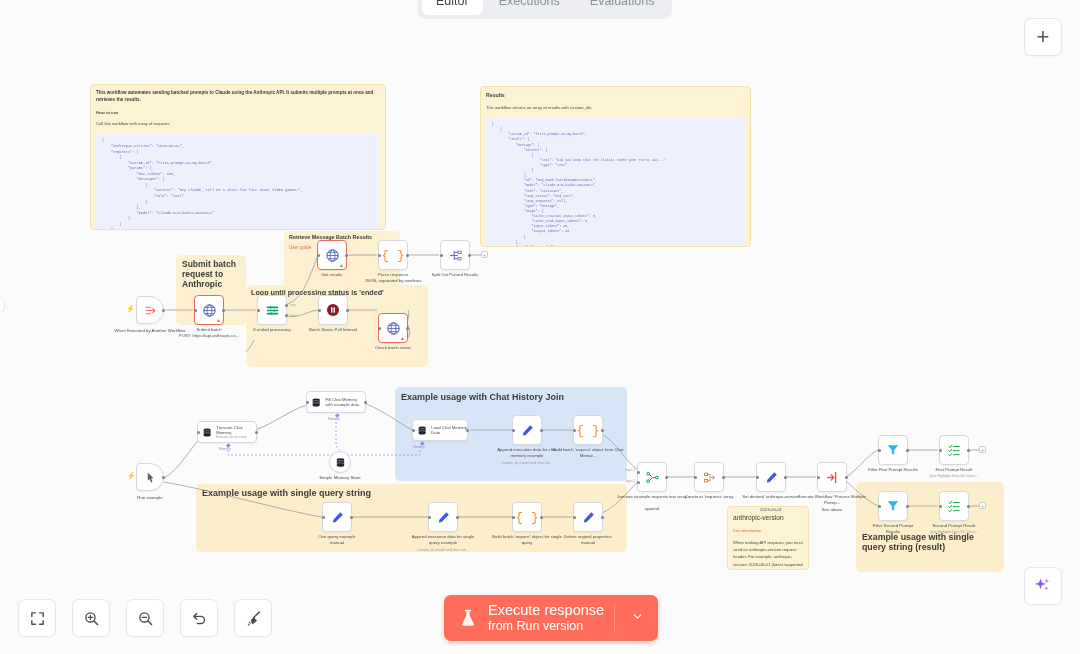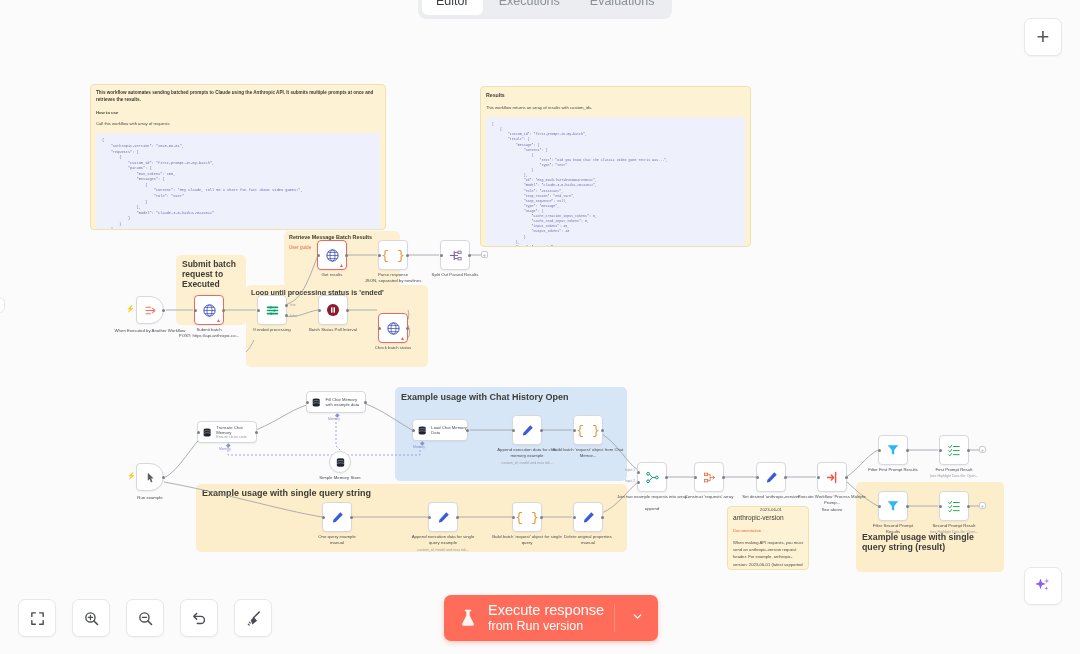--- a/index.html
+++ b/index.html
@@ -143,36 +143,36 @@
       <path d="M16.5 3 L17.3 5.2 L19.5 6 L17.3 6.8 L16.5 9 L15.7 6.8 L13.5 6 L15.7 5.2 Z" fill="#c084fc"></path>
       <path d="M16 12.5 L16.6 14.1 L18.2 14.7 L16.6 15.3 L16 16.9 L15.4 15.3 L13.8 14.7 L15.4 14.1 Z" fill="#a855f7"></path>
     </svg>
   </div>
 
   <div class="edge-handle"></div>
 
   <div class="canvas">
 
     <div class="section sec-yellow" style="left:176px;top:255px;width:70px;height:70px;">
-      <div class="sec-title" style="left:6px;top:5px;width:60px;font-size:8.5px;color:#3c3c36;">Submit batch request to Executed</div>
+      <div class="sec-title" style="left:6px;top:5px;width:60px;font-size:8.5px;color:#3c3c36;">Submit batch request to Anthropic</div>
     </div>
 
     <div class="section sec-yellow" style="left:284px;top:231px;width:116px;height:56px;">
       <div class="sec-title" style="left:5px;top:3px;width:110px;font-size:5.4px;color:#3c3c36;">Retrieve Message Batch Results</div>
       <div class="sec-sub" style="left:5px;top:14px;color:#e8683a;">User guide</div>
     </div>
 
     <div class="section sec-yellow" style="left:246px;top:285px;width:182px;height:82px;">
       <div class="sec-title" style="left:5px;top:4px;width:175px;font-size:7.2px;color:#3c3c36;">Loop until processing status is 'ended'</div>
     </div>
 
 
 
     <div class="section sec-blue" style="left:395px;top:387px;width:232px;height:94px;">
-      <div class="sec-title" style="left:6px;top:5px;width:225px;font-size:9px;color:#3c3c36;">Example usage with Chat History Open</div>
+      <div class="sec-title" style="left:6px;top:5px;width:225px;font-size:9px;color:#3c3c36;">Example usage with Chat History Join</div>
     </div>
 
     <div class="section sec-orange" style="left:196px;top:484px;width:431px;height:68px;">
       <div class="sec-title" style="left:6px;top:4px;width:300px;font-size:9px;color:#3c3c36;">Example usage with single query string</div>
     </div>
 
 
     <div class="section sec-orange" style="left:856px;top:482px;width:148px;height:90px;padding-left:32px;">
       <div class="sec-title" style="left:6px;top:50px;width:122px;font-size:8.8px;color:#3c3c36;">Example usage with single query string (result)</div>
     </div>

